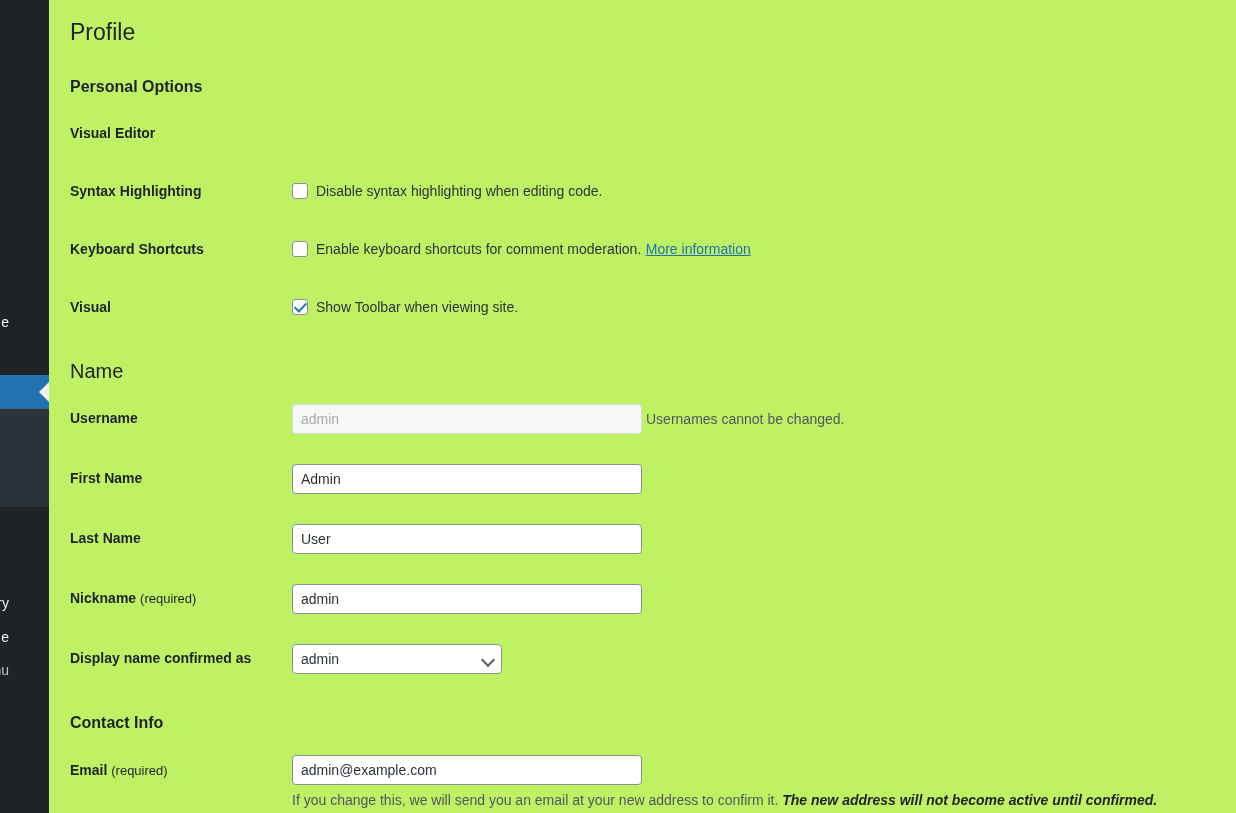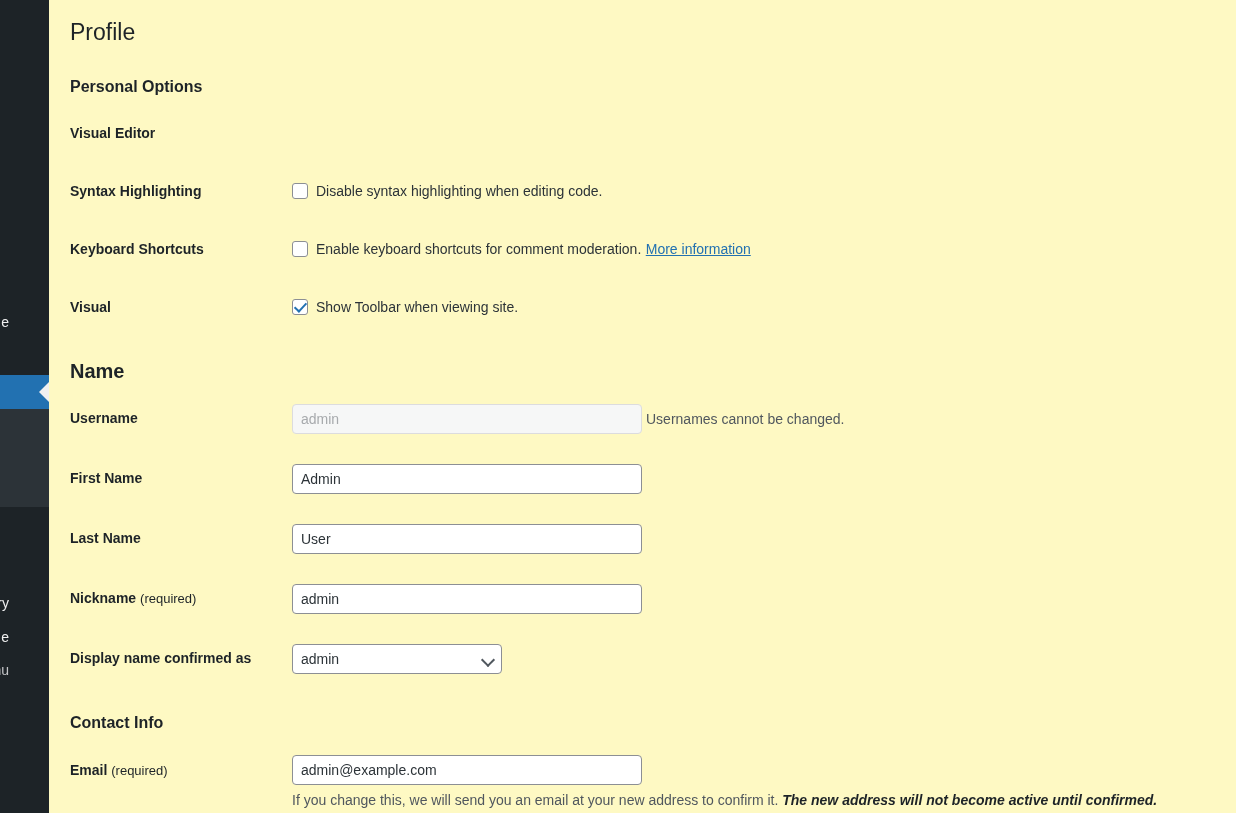--- a/index.html
+++ b/index.html
@@ -45,35 +45,35 @@
   .side-submenu {
     position: absolute; left: 0; top: 409px;
     width: 49px; height: 98px;
     background: #2c3338;
   }
 
   
   #content {
     position: absolute; left: 49px; top: 0;
     width: 1187px; height: 813px;
-    background: #fef9c3;
+    background: #bef264;
   }
   .page-title {
     position: absolute; left: 21px; top: 18px;
     font-size: 23px; font-weight: 400; color: #1d2327;
     line-height: 29px;
   }
   .section-head {
     position: absolute; left: 21px;
     font-size: 16px; font-weight: bold; color: #1d2327;
     line-height: 20px;
     margin-top: 9px;
   }
   .section-head.big {
-    font-size: 20px; font-weight: 700;
+    font-size: 20px; font-weight: 400;
   }
   .row-label {
     position: absolute; left: 21px;
     font-size: 14px; font-weight: bold; color: #1d2327;
     line-height: 18px; white-space: nowrap;
   }
   .row-label .req {
     font-weight: 400; font-size: 13px; color: #1d2327;
   }
 

